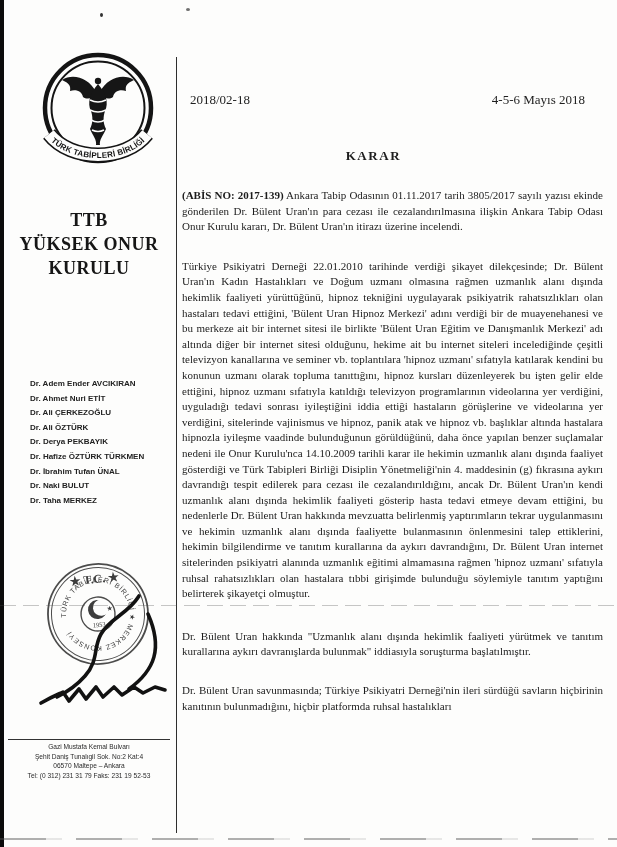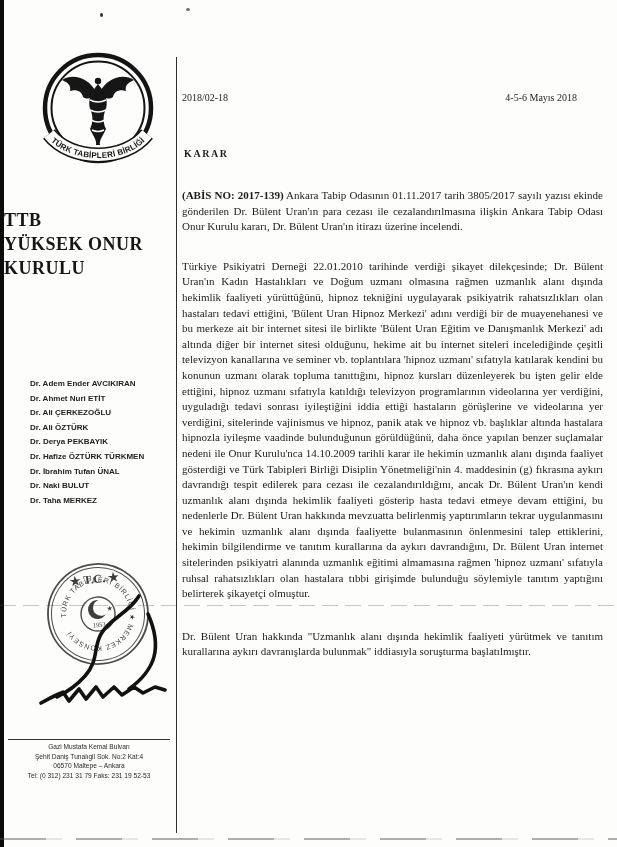--- a/index.html
+++ b/index.html
@@ -10,45 +10,45 @@
   }
   .left-strip{position:absolute;left:0;top:0;width:4px;height:847px;background:#0b0b0b;}
   .speck{position:absolute;background:#333;border-radius:50%;}
   .speck.s1{left:100px;top:13px;width:3px;height:4px;}
   .speck.s2{left:186px;top:8px;width:4px;height:3px;opacity:.7;}
   .divider{position:absolute;left:176px;top:57px;width:1px;height:776px;background:#2e2e2e;}
 
   
   .logo{position:absolute;left:38px;top:48px;width:120px;height:148px;}
   .org-title{
-    position:absolute;left:4px;top:208px;width:170px;text-align:left;
+    position:absolute;left:4px;top:208px;width:170px;text-align:center;
     font-weight:bold;font-size:18px;line-height:24px;letter-spacing:.5px;color:#161616;
   }
   .members{
     position:absolute;left:30px;top:377px;width:145px;
     font-family:"Liberation Sans","DejaVu Sans",sans-serif;
     font-size:8px;font-weight:600;line-height:14.6px;color:#222;
   }
   .seal{position:absolute;left:33px;top:556px;width:135px;height:165px;}
   .address{
     position:absolute;left:8px;top:739px;width:162px;text-align:center;
     font-family:"Liberation Sans","DejaVu Sans",sans-serif;
     font-size:6.6px;line-height:9.6px;color:#2a2a2a;
     border-top:1px solid #333;padding-top:2px;
   }
 
   
   .head-row{
-    position:absolute;left:182px;top:92px;width:421px;
-    display:flex;justify-content:space-between;font-size:10px;
+    position:absolute;left:190px;top:92px;width:421px;
+    display:flex;justify-content:space-between;font-size:13px;
   }
   .head-row .right{padding-right:26px;margin-left:15px;}
   .karar{
-    position:absolute;left:184px;top:148px;width:421px;box-sizing:border-box;
-    padding-right:56px;text-align:left;font-weight:bold;font-size:10px;letter-spacing:1.6px;
+    position:absolute;left:191px;top:148px;width:421px;box-sizing:border-box;
+    padding-right:56px;text-align:center;font-weight:bold;font-size:13px;letter-spacing:1.6px;
   }
   .body-text{
     position:absolute;left:182px;top:188px;width:421px;
     font-size:11px;line-height:15.6px;text-align:justify;color:#1c1c1c;
   }
   .body-text p{margin:0 0 24px 0;}
   .body-text p.p2{margin-bottom:27px;}
   .body-text p.p3{margin-bottom:23px;}
   .body-text p.p4{margin-bottom:0;}
   .lead-bold{font-weight:bold;}
@@ -151,17 +151,18 @@
     <span class="left">2018/02-18</span>
     <span class="right">4-5-6 Mayıs 2018</span>
   </div>
 
   <div class="karar">KARAR</div>
 
   <div class="body-text">
     <p class="p1"><span class="lead-bold">(ABİS NO: 2017-139)</span><span> Ankara Tabip Odasının 01.11.2017 tarih 3805/2017 sayılı yazısı ekinde gönderilen Dr. Bülent Uran'ın para cezası ile cezalandırılmasına ilişkin Ankara Tabip Odası Onur Kurulu kararı, Dr. Bülent Uran'ın itirazı üzerine incelendi.</span></p>
     <p class="p2">Türkiye Psikiyatri Derneği 22.01.2010 tarihinde verdiği şikayet dilekçesinde; Dr. Bülent Uran'ın Kadın Hastalıkları ve Doğum uzmanı olmasına rağmen uzmanlık alanı dışında hekimlik faaliyeti yürüttüğünü, hipnoz tekniğini uygulayarak psikiyatrik rahatsızlıkları olan hastaları tedavi ettiğini, 'Bülent Uran Hipnoz Merkezi' adını verdiği bir de muayenehanesi ve bu merkeze ait bir internet sitesi ile birlikte 'Bülent Uran Eğitim ve Danışmanlık Merkezi' adı altında diğer bir internet sitesi olduğunu, hekime ait bu internet siteleri incelediğinde çeşitli televizyon kanallarına ve seminer vb. toplantılara 'hipnoz uzmanı' sıfatıyla katılarak kendini bu konunun uzmanı olarak topluma tanıttığını, hipnoz kursları düzenleyerek bu işten gelir elde ettiğini, hipnoz uzmanı sıfatıyla katıldığı televizyon programlarının videolarına yer verdiğini, uyguladığı tedavi sonrası iyileştiğini iddia ettiği hastaların görüşlerine ve videolarına yer verdiğini, sitelerinde vajinismus ve hipnoz, panik atak ve hipnoz vb. başlıklar altında hastalara hipnozla iyileşme vaadinde bulunduğunun görüldüğünü, daha önce yapılan benzer suçlamalar nedeni ile Onur Kurulu'nca 14.10.2009 tarihli karar ile hekimin uzmanlık alanı dışında faaliyet gösterdiği ve Türk Tabipleri Birliği Disiplin Yönetmeliği'nin 4. maddesinin (g) fıkrasına aykırı davrandığı tespit edilerek para cezası ile cezalandırıldığını, ancak Dr. Bülent Uran'ın kendi uzmanlık alanı dışında hekimlik faaliyeti gösterip hasta tedavi etmeye devam ettiğini, bu nedenlerle Dr. Bülent Uran hakkında mevzuatta belirlenmiş yaptırımların tekrar uygulanmasını ve hekimin uzmanlık alanı dışında faaliyette bulanmasının önlenmesini talep ettiklerini, hekimin bilgilendirme ve tanıtım kurallarına da aykırı davrandığını, Dr. Bülent Uran internet sitelerinden psikiyatri alanında uzmanlık eğitimi almamasına rağmen 'hipnoz uzmanı' sıfatıyla ruhsal rahatsızlıkları olan hastalara tıbbi girişimde bulunduğu söylemiyle tanıtım yaptığını belirterek şikayetçi olmuştur.</p>
     <p class="p3">Dr. Bülent Uran hakkında "Uzmanlık alanı dışında hekimlik faaliyeti yürütmek ve tanıtım kurallarına aykırı davranışlarda bulunmak" iddiasıyla soruşturma başlatılmıştır.</p>
+    <p class="p4">Dr. Bülent Uran savunmasında; Türkiye Psikiyatri Derneği'nin ileri sürdüğü savların hiçbirinin kanıtının bulunmadığını, hiçbir platformda ruhsal hastalıkları</p>
   </div>
 
   <div class="artifact-mid"></div>
   <div class="artifact-bottom"></div>
 </div>
 
 </body></html>

